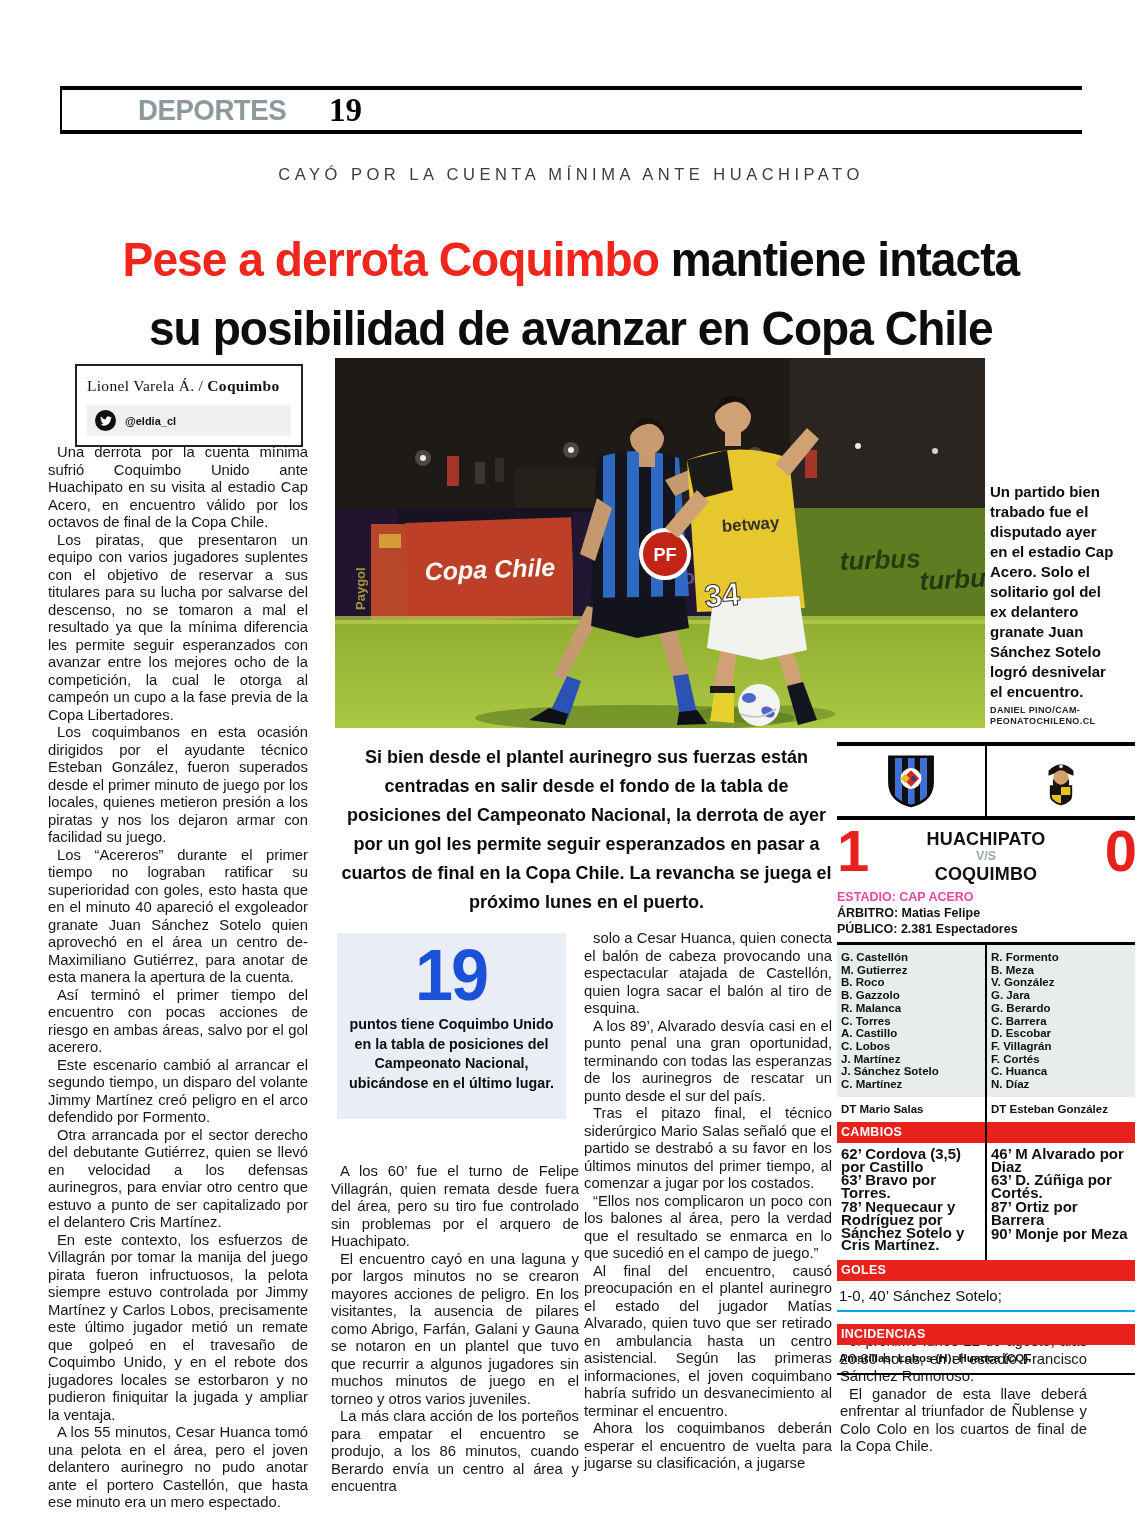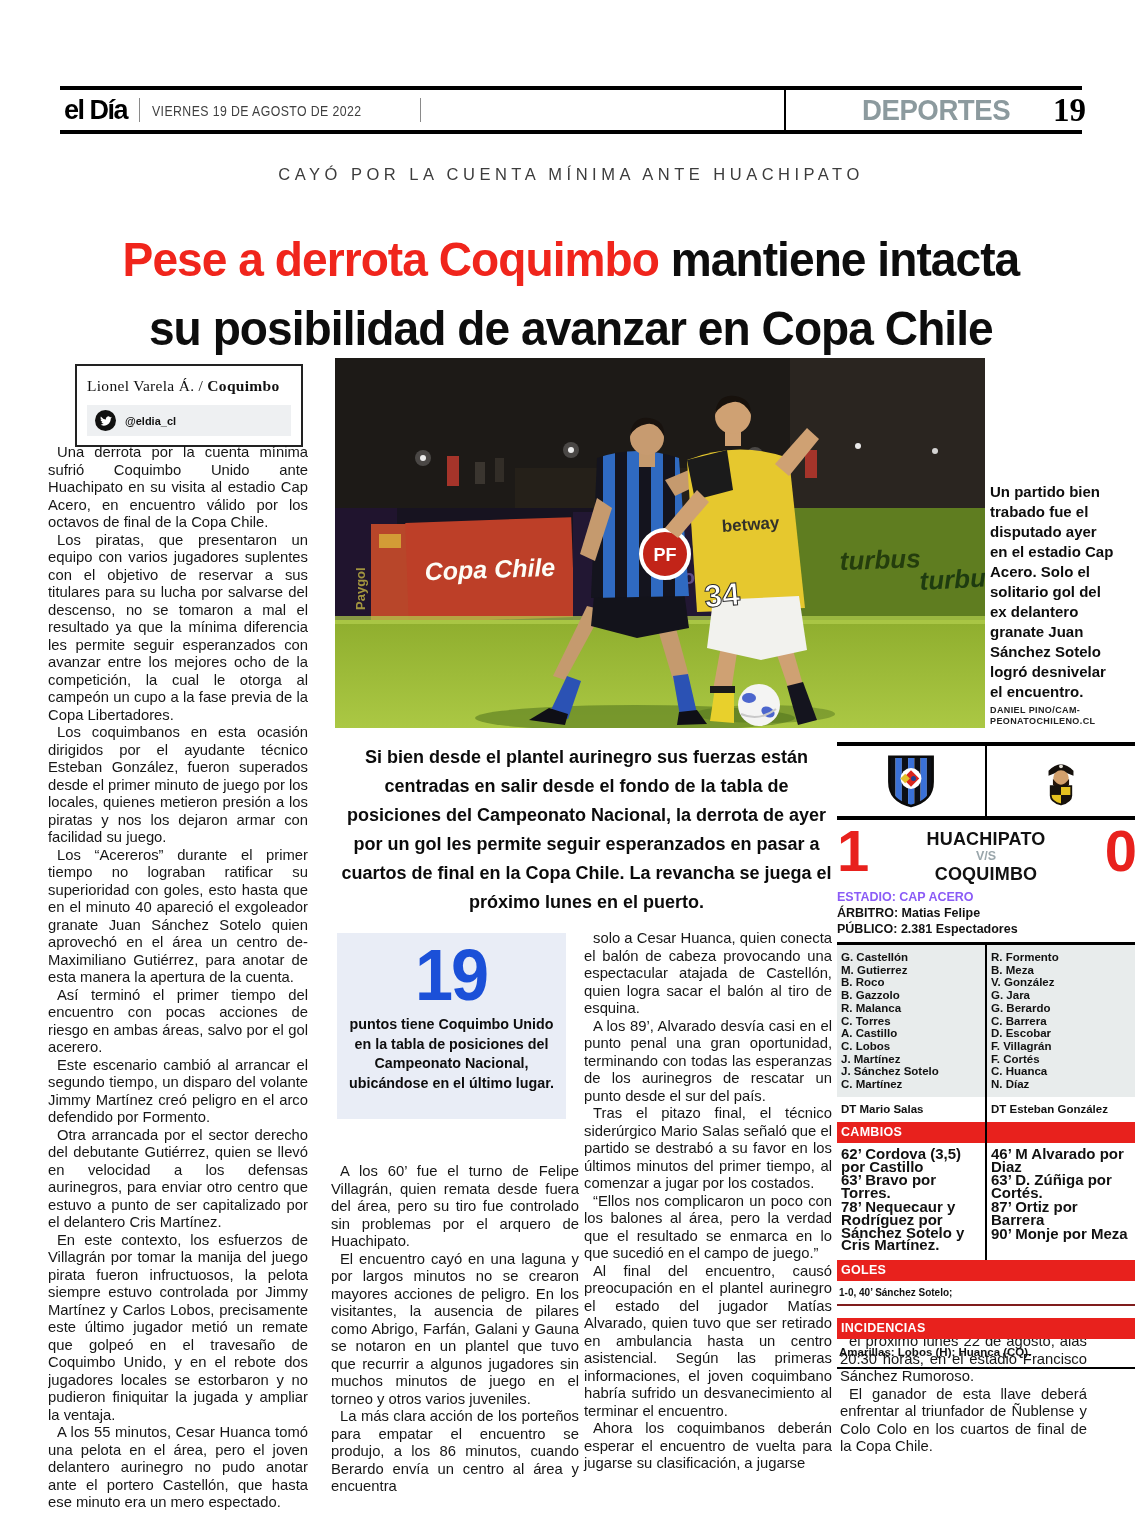--- a/index.html
+++ b/index.html
@@ -71,51 +71,45 @@
   .mb-crests{display:flex;border-top:4px solid #000;border-bottom:4px solid #000;height:70px}
   .mb-crests .cell{flex:1;display:flex;align-items:center;justify-content:center}
   .mb-crests .cell:first-child{border-right:2px solid #000}
   .mb-score{display:flex;align-items:flex-start;padding-top:4px}
   .mb-num{width:48px;font-size:58px;font-weight:800;color:#e8211d;line-height:54px;letter-spacing:-2px}
   .mb-num.right{text-align:right}
   .mb-teams{flex:1;text-align:center;padding-top:5px}
   .mb-home,.mb-away{font-size:18px;font-weight:800;letter-spacing:.2px;line-height:20px}
   .mb-vs{font-size:12.5px;font-weight:800;color:#9aa6ab;line-height:15px}
   .mb-info{margin-top:5px;font-size:12.5px;font-weight:700;line-height:16px}
-  .mb-info .red{color:#8b5cf6}
+  .mb-info .red{color:#ec4899}
   .mb-lineups{display:flex;border-top:3px solid #000;background:#e8ecec;margin-top:5px}
   .mb-lineups .lcol{flex:1;padding:6px 0 6px 4px;font-size:11.5px;font-weight:700;line-height:12.7px}
   .mb-lineups .lcol p{margin:0}
   .mb-lineups .lcol:first-child{border-right:2px solid #000}
   .mb-dt{display:flex;font-size:11.5px;font-weight:700}
   .mb-dt div{flex:1;padding:6px 0 7px 4px}
   .mb-dt div:first-child{border-right:2px solid #000}
   .mb-redbar{display:flex;background:#e8211d;color:#fff;font-size:12.5px;font-weight:800;letter-spacing:.3px}
   .mb-redbar div{flex:1;padding:3px 0 4px 4px}
   .mb-redbar div.divided{border-right:2px solid #000}
   .mb-cambios{display:flex;font-size:15px;font-weight:700;line-height:12.8px}
   .mb-cambios .ccol{flex:1;padding:5px 2px 7px 4px}
   .mb-cambios .ccol p{margin:0 0 1px 0}
   .mb-cambios .ccol:first-child{border-right:2px solid #000}
-  .mb-goles-text{font-size:10px;font-weight:700;padding:6px 0 6px 2px;border-bottom:2px solid #7f1d1d}
+  .mb-goles-text{font-size:15px;font-weight:400;padding:6px 0 6px 2px;border-bottom:2px solid #0ea5e9}
   .mb-gap{height:12px}
   .mb-incid-text{font-size:11.5px;font-weight:700;padding:7px 0 9px 2px;border-bottom:2px solid #000}
 </style>
 </head>
 <body>
 
 <div class="page">
 
   <div class="hdr">
-    <div class="hdr-left">
-      <span class="brand">el Día</span>
-      <span class="hsep"></span>
-      <span class="hdate">VIERNES 19 DE AGOSTO DE 2022</span>
-      <span class="hsep"></span>
-    </div>
     <div class="hdr-right">
       <span class="section">DEPORTES</span>
       <span class="hsep"></span>
       <span class="pagenum">19</span>
     </div>
   </div>
 
   <div class="kicker">CAYÓ POR LA CUENTA MÍNIMA ANTE HUACHIPATO</div>
   <h1 class="headline">
     <span class="cond"><span class="hl-red">Pese a derrota Coquimbo</span><span> mantiene intacta</span></span><br>

